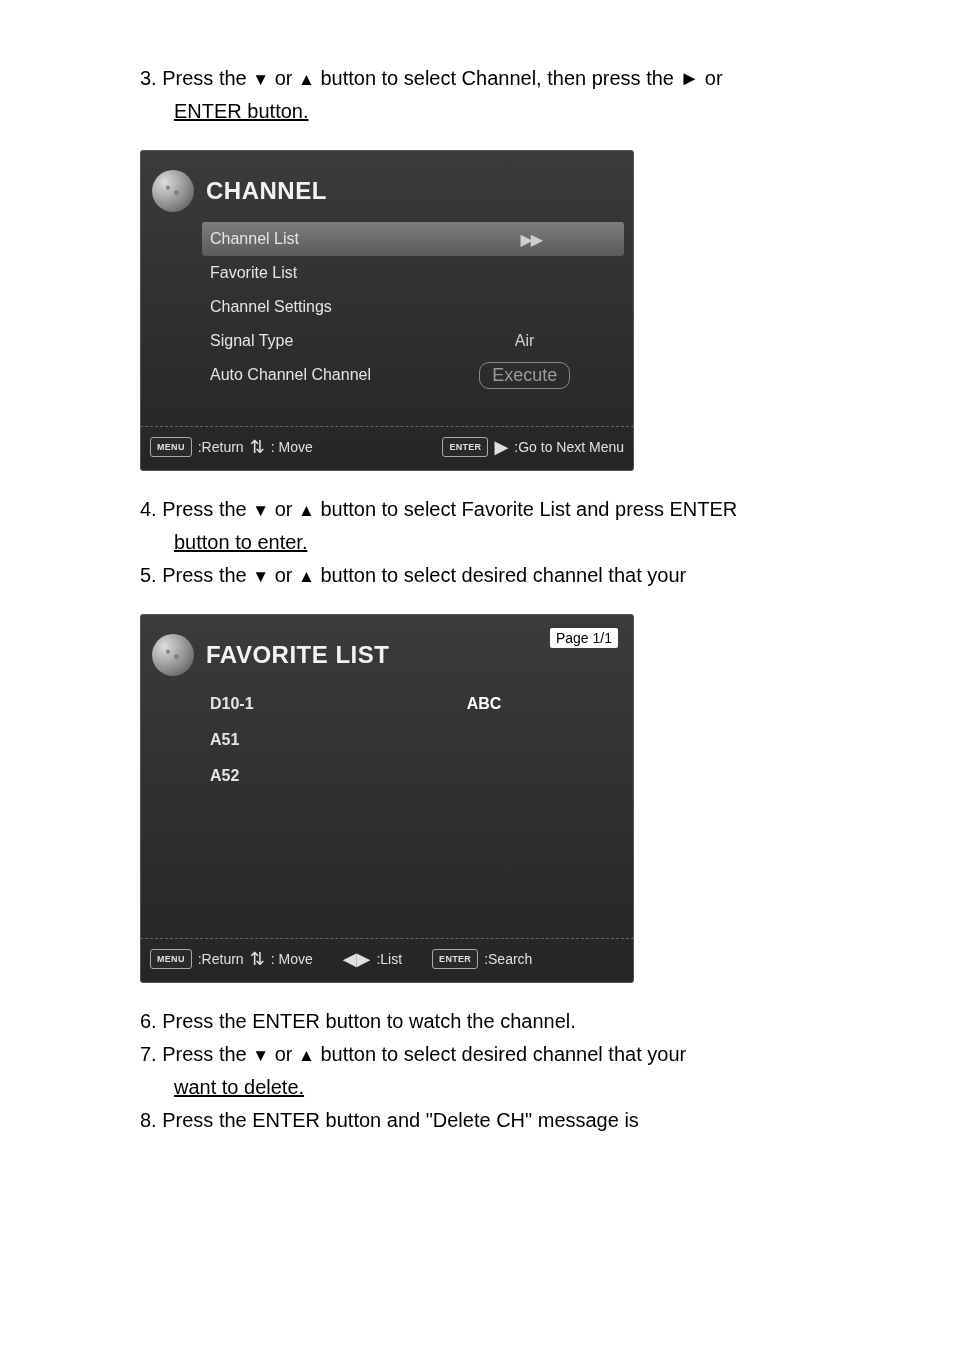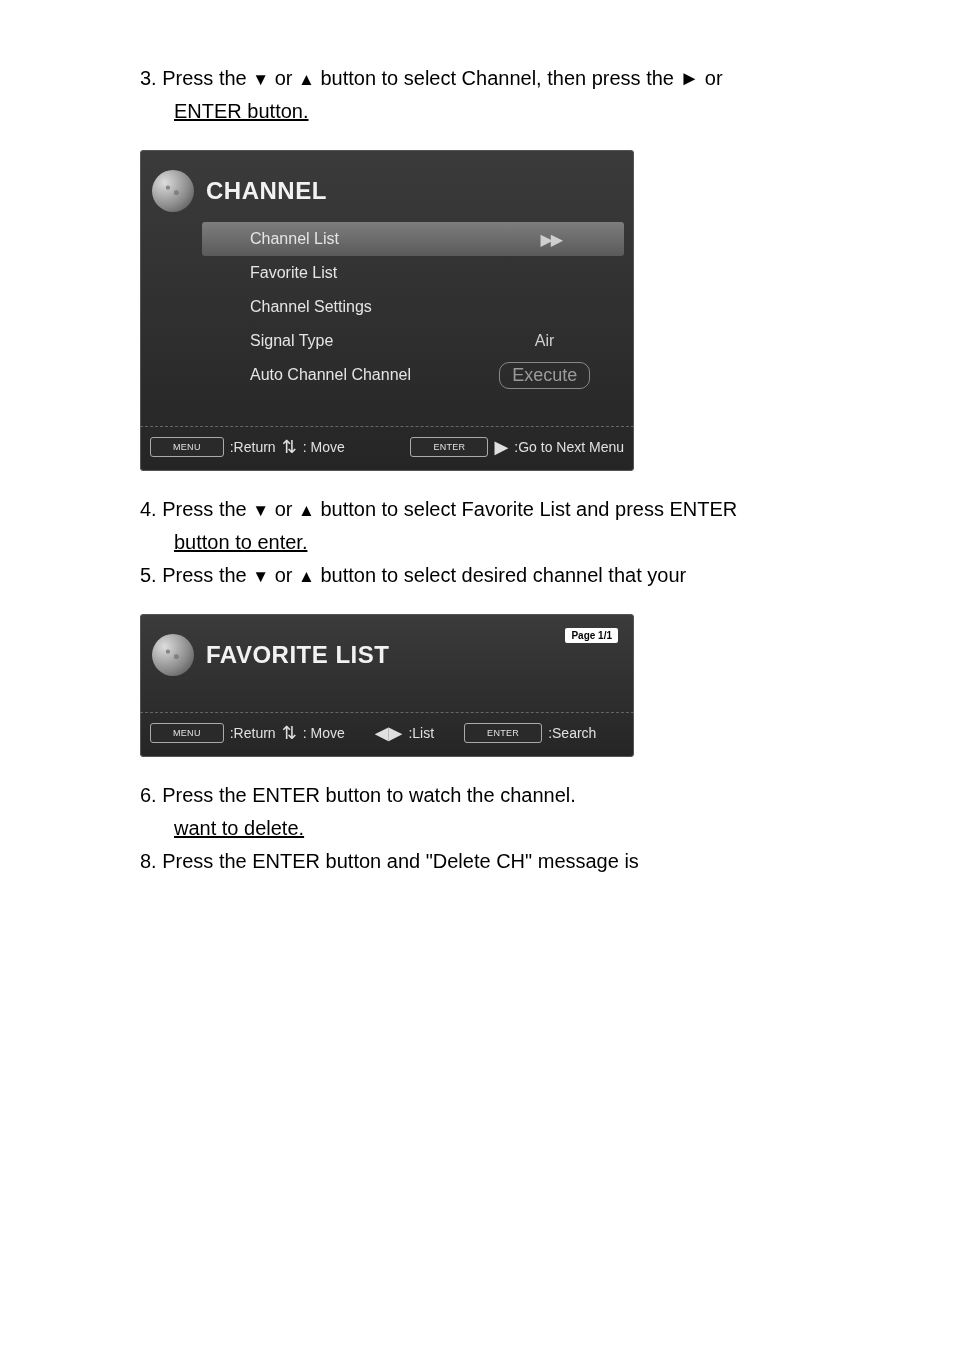--- a/index.html
+++ b/index.html
@@ -71,21 +71,21 @@
     align-items: center;
     height: 34px;
     cursor: default;
   }
   .menu-row.active {
     background: linear-gradient(#7d7d7d,#5a5a5a);
     border-radius: 3px;
     margin: 0 -8px;
     padding-left: 8px;
   }
-  .row-label { flex: 0 0 55%; font-weight: 500; margin-left: 40px; }
+  .row-label { flex: 0 0 55%; font-weight: 500; }
   .row-value { flex: 1; text-align: center; color:#cfcfcf; }
   .arrow-ind {
     letter-spacing: -2px;
     color: #cfcfcf;
   }
   .exec-btn {
     display: inline-block;
     padding: 2px 12px;
     border: 1px solid #888;
     border-radius: 10px;
@@ -102,41 +102,42 @@
     gap: 6px;
     font-size: 14px;
     color: #e0e0e0;
     flex-wrap: nowrap;
   }
   .key {
     display: inline-flex;
     align-items: center;
     justify-content: center;
     height: 18px;
-    padding: 0 22px;
+    padding: 0 6px;
     border: 1px solid #aaa;
     border-radius: 3px;
     font-size: 9px;
     letter-spacing: 0.3px;
     background: #2a2a2a;
+    font-weight: bold;
   }
   .keyglyph {
     font-size: 18px;
     line-height: 1;
   }
   .legend-spacer { flex: 1; }
   .page-badge {
     position: absolute;
     top: 14px; right: 16px;
     background: #fff;
     color: #000;
     padding: 2px 6px;
     border-radius: 2px;
-    font-size: 10px;
-    font-weight: 700;
+    font-size: 14px;
+    font-weight: 400;
     margin-left: 8px;
   }
 
   .fav-body { padding: 0 18px 8px 70px; }
   .fav-row {
     display: flex;
     align-items: center;
     height: 36px;
   }
   .fav-col1 { flex: 0 0 50%; font-weight:600; color:#e5e5e5; }
@@ -205,34 +206,52 @@
 
   <div class="text-line indent">
     <span>5. Press the </span><span class="tri">▼</span><span> or </span><span class="tri">▲</span><span> button to select desired channel that your</span>
   </div>
 
   <div class="osd-box">
     <div class="page-badge">Page 1/1</div>
     <div class="osd-header">
       <div class="globe"></div>
       <div class="osd-title">FAVORITE LIST</div>
+    </div>
+    <div class="fav-body">
+      <div class="fav-row">
+        <span class="fav-col1">D10-1</span>
+        <span class="fav-col2 bright">ABC</span>
+      </div>
+      <div class="fav-row">
+        <span class="fav-col1">A51</span>
+        <span class="fav-col2"></span>
+      </div>
+      <div class="fav-row">
+        <span class="fav-col1">A52</span>
+        <span class="fav-col2"></span>
+      </div>
+      <div class="fav-filler"></div>
     </div>
     <div class="osd-legend">
       <span class="key">MENU</span>
       <span>:Return</span>
       <span class="keyglyph">⇅</span>
       <span>: Move</span>
       <span style="width:18px"></span>
       <span class="keyglyph">◀▶</span>
       <span>:List</span>
       <span style="width:18px"></span>
       <span class="key">ENTER</span>
       <span>:Search</span>
     </div>
   </div>
 
   <div class="text-line indent">6. Press the ENTER button to watch the channel.</div>
 
+  <div class="text-line indent">
+    <span>7. Press the </span><span class="tri">▼</span><span> or </span><span class="tri">▲</span><span> button to select desired channel that your</span>
+  </div>
   <div class="text-line sub-indent">want to delete.</div>
 
   <div class="text-line indent">8. Press the ENTER button and "Delete CH" message is</div>
 
 </div>
 
 </body></html>

